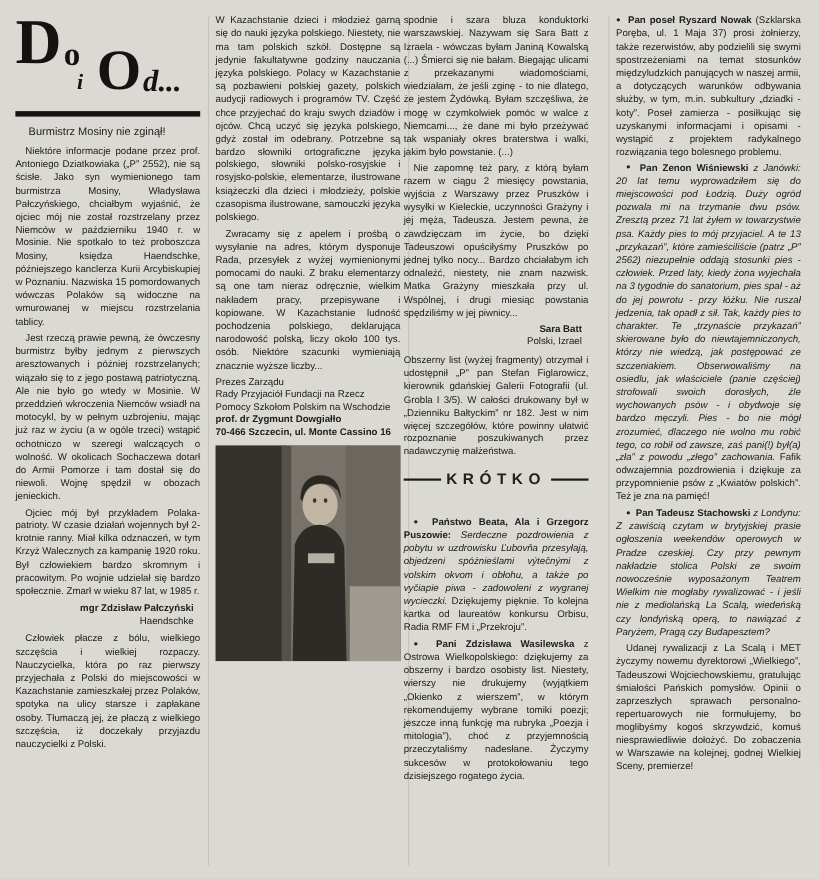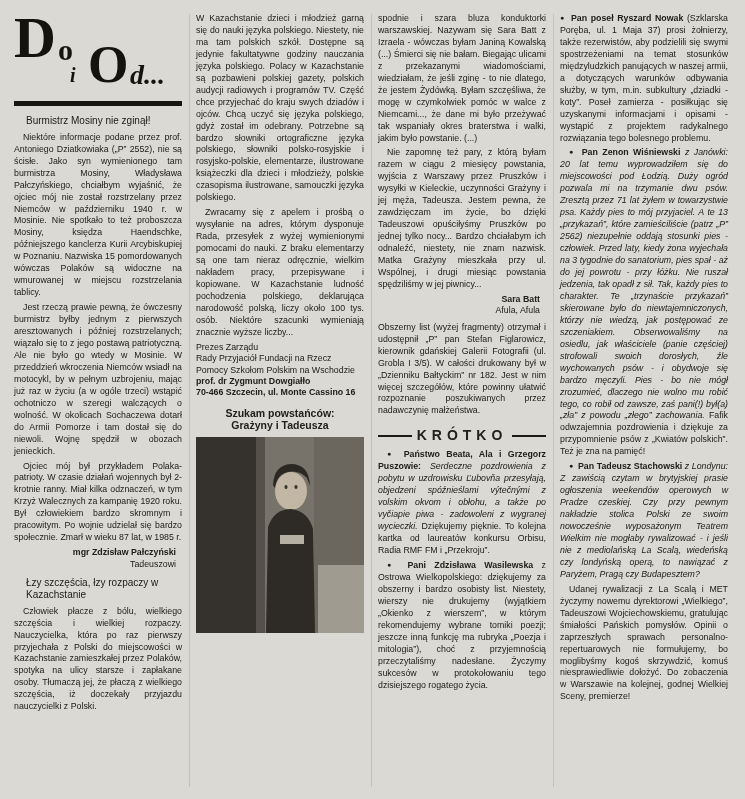--- a/index.html
+++ b/index.html
@@ -3,40 +3,40 @@
 <meta charset="utf-8">
 <style>
   html,body{margin:0;padding:0;}
   body{background:#c9c8c2;}
   .page{position:relative;width:745px;height:799px;background:#dad9d3;overflow:hidden;
         font-family:"Liberation Sans",sans-serif;color:#21201d;}
   .vrule{position:absolute;top:14px;bottom:12px;width:1px;background:#c3c2bb;}
   #vrule1{left:189px;} #vrule2{left:371px;} #vrule3{left:553px;}
   .col{position:absolute;top:13px;width:168px;font-size:8.8px;line-height:1.36;
        text-align:justify;hyphens:auto;-webkit-hyphens:auto;}
-  #col1{left:14px;} #col2{left:196px;} #col3{left:378px;} #col4{left:560px;}
+  #col1{left:14px;} #col2{left:196px;} #col3{left:367px;} #col4{left:560px;}
   .page p{margin:0 0 3px;text-indent:9px;}
   p.noindent{text-indent:0;}
   .heading{font-weight:normal;font-size:10px;line-height:1.18;margin:7px 12px 5px;text-align:left;}
   .sig{text-align:right;margin:2px 6px 5px 0;line-height:1.3;}
   .sig .name{font-weight:bold;}
   .sigblock{text-align:left;margin:3px 2px 6px 0;line-height:1.3;}
   .sigblock .bold{font-weight:bold;}
   .masthead{position:relative;height:84px;font-family:"Liberation Serif",serif;font-weight:bold;color:#14130f;}
   .m{position:absolute;line-height:1;}
   .m-d1{left:0px;top:-4px;font-size:58px;}
   .m-o1{left:44px;top:22px;font-size:30px;}
   .m-i{left:56px;top:52px;font-size:20px;font-style:italic;}
   .m-o2{left:74px;top:26px;font-size:52px;}
   .m-d2{left:116px;top:48px;font-size:28px;font-style:italic;}
   .masthead-rule{height:5px;background:#161512;margin:4px 0 9px;}
   .photo-heading{font-weight:bold;font-size:10.5px;text-align:center;line-height:1.2;margin:8px 0 5px;text-indent:0;}
   .photo{width:168px;height:196px;margin:2px 0 4px;background:#55524c;display:block;}
   .caption{font-size:8.6px;text-indent:0;}
-  .krotko{display:flex;align-items:center;gap:5px;margin:9px 0 4px;}
+  .krotko{display:flex;align-items:center;gap:5px;margin:9px 0 24px;}
   .kr-line{flex:1;height:2.5px;background:#1b1a17;}
   .kr-title{font-weight:bold;font-size:14px;letter-spacing:5px;}
   .item{margin-bottom:4px;text-indent:9px;}
   .bullet{font-size:7px;vertical-align:1px;margin-right:2px;}
   .lead{font-weight:bold;}
   .quote{font-style:italic;}
   .note{}
 </style>
 </head>
 <body>
@@ -56,39 +56,34 @@
       <span class="m m-d2">d...</span>
     </div>
     <div class="masthead-rule"></div>
 
     <div class="heading">Burmistrz Mosiny nie zginął!</div>
     <p>Niektóre informacje podane przez prof. Antoniego Dziatkowiaka („P” 2552), nie są ścisłe. Jako syn wymienionego tam burmistrza Mosiny, Władysława Pałczyńskiego, chciałbym wyjaśnić, że ojciec mój nie został rozstrzelany przez Niemców w październiku 1940 r. w Mosinie. Nie spotkało to też proboszcza Mosiny, księdza Haendschke, późniejszego kanclerza Kurii Arcybiskupiej w Poznaniu. Nazwiska 15 pomordowanych wówczas Polaków są widoczne na wmurowanej w miejscu rozstrzelania tablicy.</p>
     <p>Jest rzeczą prawie pewną, że ówczesny burmistrz byłby jednym z pierwszych aresztowanych i później rozstrzelanych; wiązało się to z jego postawą patriotyczną. Ale nie było go wtedy w Mosinie. W przeddzień wkroczenia Niemców wsiadł na motocykl, by w pełnym uzbrojeniu, mając już raz w życiu (a w ogóle trzeci) wstąpić ochotniczo w szeregi walczących o wolność. W okolicach Sochaczewa dotarł do Armii Pomorze i tam dostał się do niewoli. Wojnę spędził w obozach jenieckich.</p>
     <p>Ojciec mój był przykładem Polaka-patrioty. W czasie działań wojennych był 2-krotnie ranny. Miał kilka odznaczeń, w tym Krzyż Walecznych za kampanię 1920 roku. Był człowiekiem bardzo skromnym i pracowitym. Po wojnie udzielał się bardzo społecznie. Zmarł w wieku 87 lat, w 1985 r.</p>
     <div class="sig">
       <div class="name">mgr Zdzisław Pałczyński</div>
-      <div>Tadeuszowi</div>
+      <div>Haendschke</div>
     </div>
-    <div class="heading">Łzy szczęścia, łzy rozpaczy w Kazachstanie</div>
     <p>Człowiek płacze z bólu, wielkiego szczęścia i wielkiej rozpaczy. Nauczycielka, która po raz pierwszy przyjechała z Polski do miejscowości w Kazachstanie zamieszkałej przez Polaków, spotyka na ulicy starsze i zapłakane osoby. Tłumaczą jej, że płaczą z wielkiego szczęścia, iż doczekały przyjazdu nauczycielki z Polski.</p>
   </div>
 
   <div class="col" id="col2">
     <p class="noindent">W Kazachstanie dzieci i młodzież garną się do nauki języka polskiego. Niestety, nie ma tam polskich szkół. Dostępne są jedynie fakultatywne godziny nauczania języka polskiego. Polacy w Kazachstanie są pozbawieni polskiej gazety, polskich audycji radiowych i programów TV. Część chce przyjechać do kraju swych dziadów i ojców. Chcą uczyć się języka polskiego, gdyż został im odebrany. Potrzebne są bardzo słowniki ortograficzne języka polskiego, słowniki polsko-rosyjskie i rosyjsko-polskie, elementarze, ilustrowane książeczki dla dzieci i młodzieży, polskie czasopisma ilustrowane, samouczki języka polskiego.</p>
     <p>Zwracamy się z apelem i prośbą o wysyłanie na adres, którym dysponuje Rada, przesyłek z wyżej wymienionymi pomocami do nauki. Z braku elementarzy są one tam nieraz odręcznie, wielkim nakładem pracy, przepisywane i kopiowane. W Kazachstanie ludność pochodzenia polskiego, deklarująca narodowość polską, liczy około 100 tys. osób. Niektóre szacunki wymieniają znacznie wyższe liczby...</p>
     <div class="sigblock">
       <div>Prezes Zarządu</div>
       <div>Rady Przyjaciół Fundacji na Rzecz</div>
       <div>Pomocy Szkołom Polskim na Wschodzie</div>
       <div class="bold">prof. dr Zygmunt Dowgiałło</div>
       <div class="bold">70-466 Szczecin, ul. Monte Cassino 16</div>
-    </div>
-    <div class="photo-heading">
-      <div>Szukam powstańców:</div>
-      <div>Grażyny i Tadeusza</div>
     </div>
     <svg class="photo" viewBox="0 0 168 196" width="168" height="196" xmlns="http://www.w3.org/2000/svg">
       <rect width="168" height="196" fill="#87837c"></rect>
       <rect x="0" y="0" width="64" height="196" fill="#35322d"></rect>
       <rect x="60" y="0" width="9" height="196" fill="#55504a"></rect>
       <rect x="118" y="0" width="50" height="196" fill="#6b675f"></rect>
       <rect x="122" y="128" width="46" height="68" fill="#a09b91"></rect>
       <rect x="69" y="0" width="49" height="196" fill="#77736b"></rect>
       <ellipse cx="95" cy="54" rx="16" ry="19" fill="#c2b6a4"></ellipse>
       <path d="M77 48 Q78 28 95 27 Q113 27 114 49 L111 41 Q103 33 92 35 Q81 37 79 51 Z" fill="#2b2824"></path>
@@ -97,21 +92,21 @@
       <ellipse cx="90" cy="50" rx="1.6" ry="2" fill="#3a352f"></ellipse>
       <ellipse cx="100" cy="50" rx="1.6" ry="2" fill="#3a352f"></ellipse>
     </svg>
   </div>
 
   <div class="col" id="col3">
     <p class="noindent">spodnie i szara bluza konduktorki warszawskiej. Nazywam się Sara Batt z Izraela - wówczas byłam Janiną Kowalską (...) Śmierci się nie bałam. Biegając ulicami z przekazanymi wiadomościami, wiedziałam, że jeśli zginę - to nie dlatego, że jestem Żydówką. Byłam szczęśliwa, że mogę w czymkolwiek pomóc w walce z Niemcami..., że dane mi było przeżywać tak wspaniały okres braterstwa i walki, jakim było powstanie. (...)</p>
     <p>Nie zapomnę też pary, z którą byłam razem w ciągu 2 miesięcy powstania, wyjścia z Warszawy przez Pruszków i wysyłki w Kieleckie, uczynności Grażyny i jej męża, Tadeusza. Jestem pewna, że zawdzięczam im życie, bo dzięki Tadeuszowi opuściłyśmy Pruszków po jednej tylko nocy... Bardzo chciałabym ich odnaleźć, niestety, nie znam nazwisk. Matka Grażyny mieszkała przy ul. Wspólnej, i drugi miesiąc powstania spędziliśmy w jej piwnicy...</p>
     <div class="sig">
       <div class="name">Sara Batt</div>
-      <div>Afula, Afula</div>
+      <div>Polski, Izrael</div>
     </div>
     <p class="note noindent">Obszerny list (wyżej fragmenty) otrzymał i udostępnił „P” pan Stefan Figlarowicz, kierownik gdańskiej Galerii Fotografii (ul. Grobla I 3/5). W całości drukowany był w „Dzienniku Bałtyckim” nr 182. Jest w nim więcej szczegółów, które powinny ułatwić rozpoznanie poszukiwanych przez nadawczynię małżeństwa.</p>
 
     <div class="krotko">
       <span class="kr-line"></span>
       <span class="kr-title">KRÓTKO</span>
       <span class="kr-line"></span>
     </div>
 
     <p class="item">

